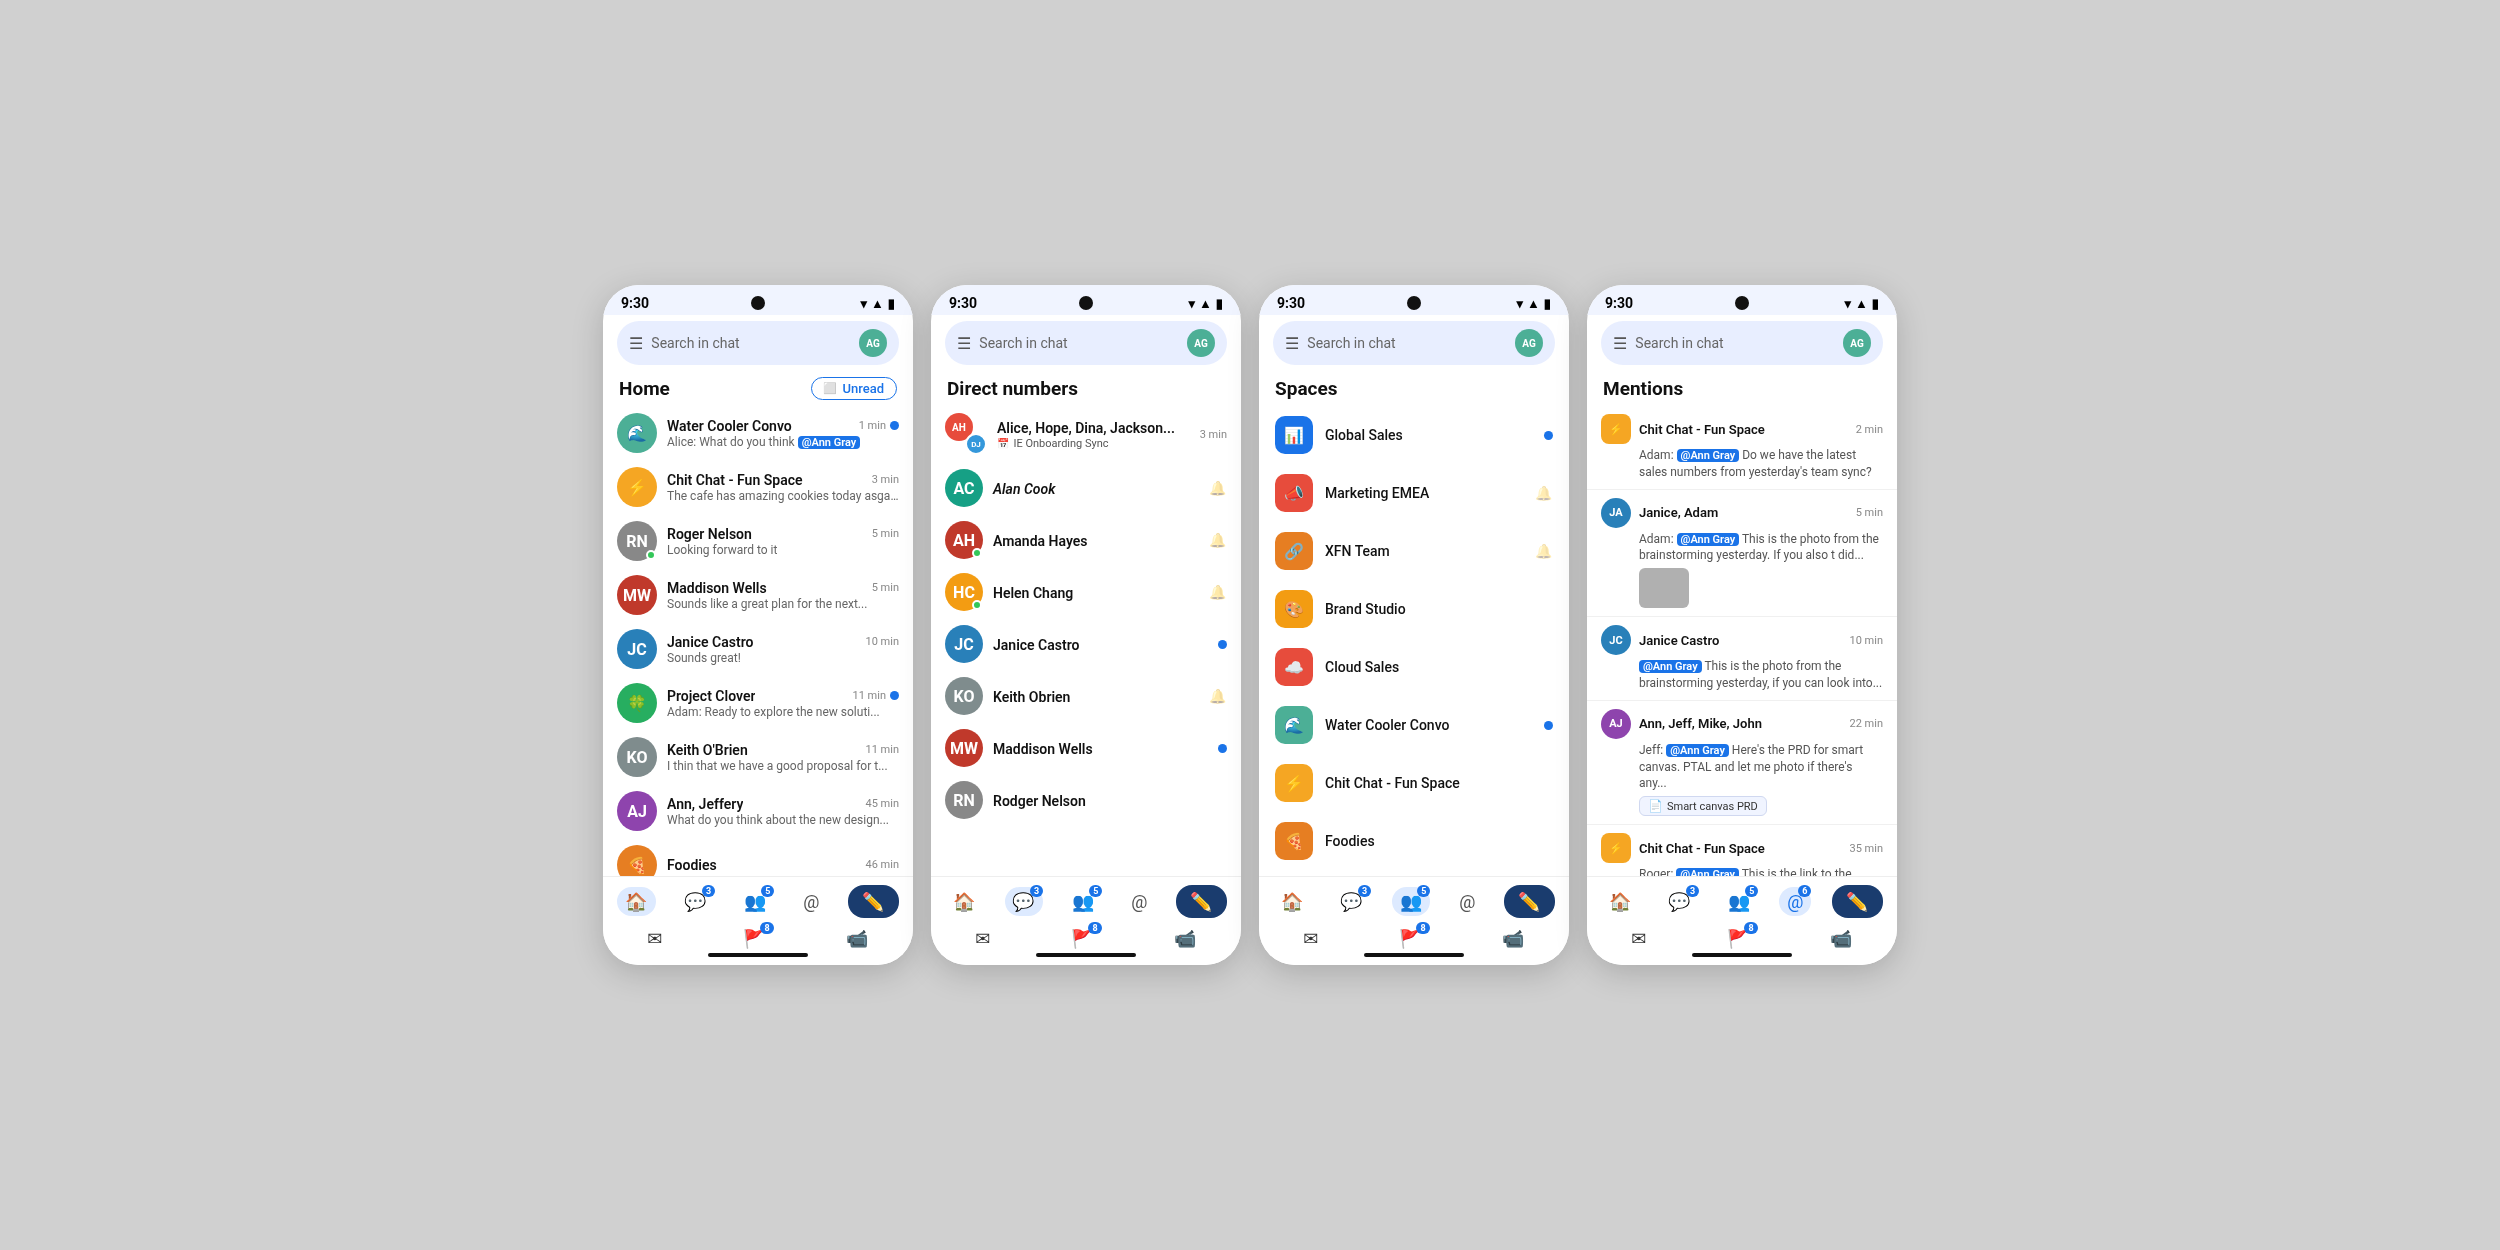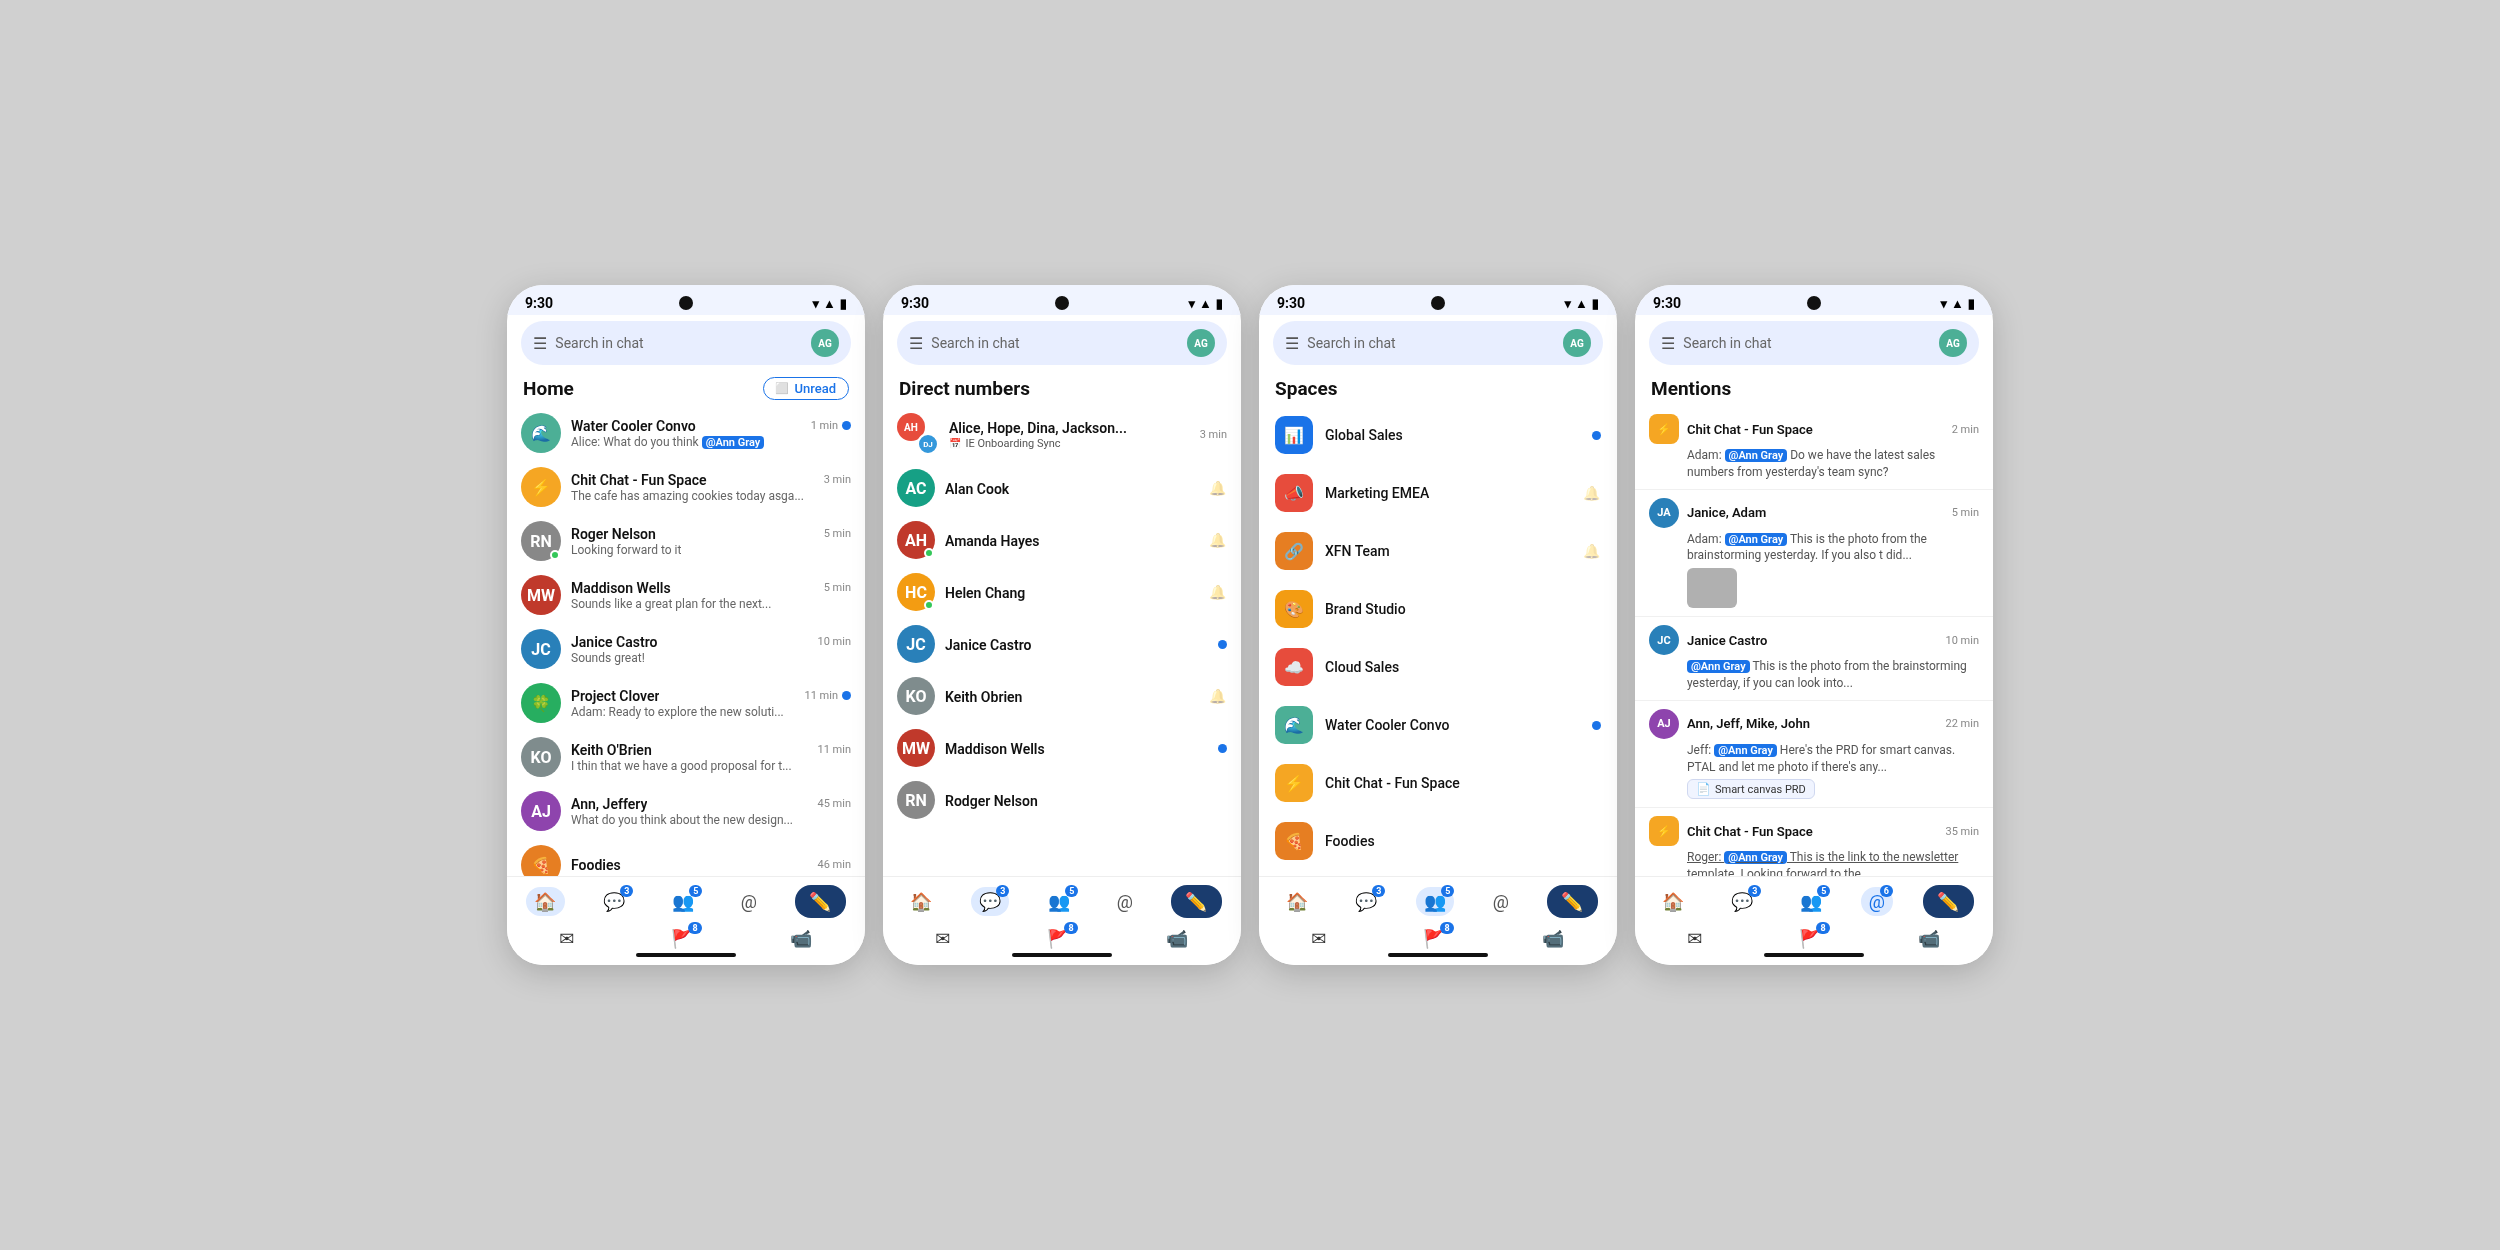--- a/index.html
+++ b/index.html
@@ -10,21 +10,21 @@
       align-items: center;
       min-height: 100vh;
       font-family: 'Roboto', Arial, sans-serif;
     }
     .screens-container {
       display: flex;
       gap: 18px;
       padding: 30px;
     }
     .phone {
-      width: 358px;
+      width: 310px;
       height: 680px;
       background: #ffffff;
       border-radius: 36px;
       overflow: hidden;
       box-shadow: 0 8px 32px rgba(0,0,0,0.18);
       display: flex;
       flex-direction: column;
       position: relative;
     }
     .status-bar {
@@ -500,21 +500,21 @@
               <div style="display: flex; align-items: center; gap: 6px;">
                 <span class="chat-time">3 min</span>
               </div>
             </div>
           </div>
         </div>
         <div class="chat-item">
           <div class="chat-avatar" style="width: 38px; height: 38px; background: rgb(22, 160, 133); border-radius: 50%; display: flex; align-items: center; justify-content: center; font-size: 16px; font-weight: 700; color: white; flex-shrink: 0;">AC</div>
           <div class="chat-info">
             <div class="chat-name-row">
-              <div style="min-width: 0px; flex: 1 1 0%;"><span class="chat-name">Alan Cook</span></div>
+              <div style="min-width: 0px; flex: 1 1 0%; font-style: italic;"><span class="chat-name">Alan Cook</span></div>
               <div style="display: flex; align-items: center; gap: 6px;">
                 <span class="bell-icon" style="font-size: 14px; opacity: 0.4;">🔔</span>
               </div>
             </div>
           </div>
         </div>
         <div class="chat-item">
           <div class="chat-avatar" style="width: 38px; height: 38px; background: rgb(192, 57, 43); border-radius: 50%; display: flex; align-items: center; justify-content: center; font-size: 16px; font-weight: 700; color: white; flex-shrink: 0;">AH<div class="online-dot"></div></div>
           <div class="chat-info">
             <div class="chat-name-row">

